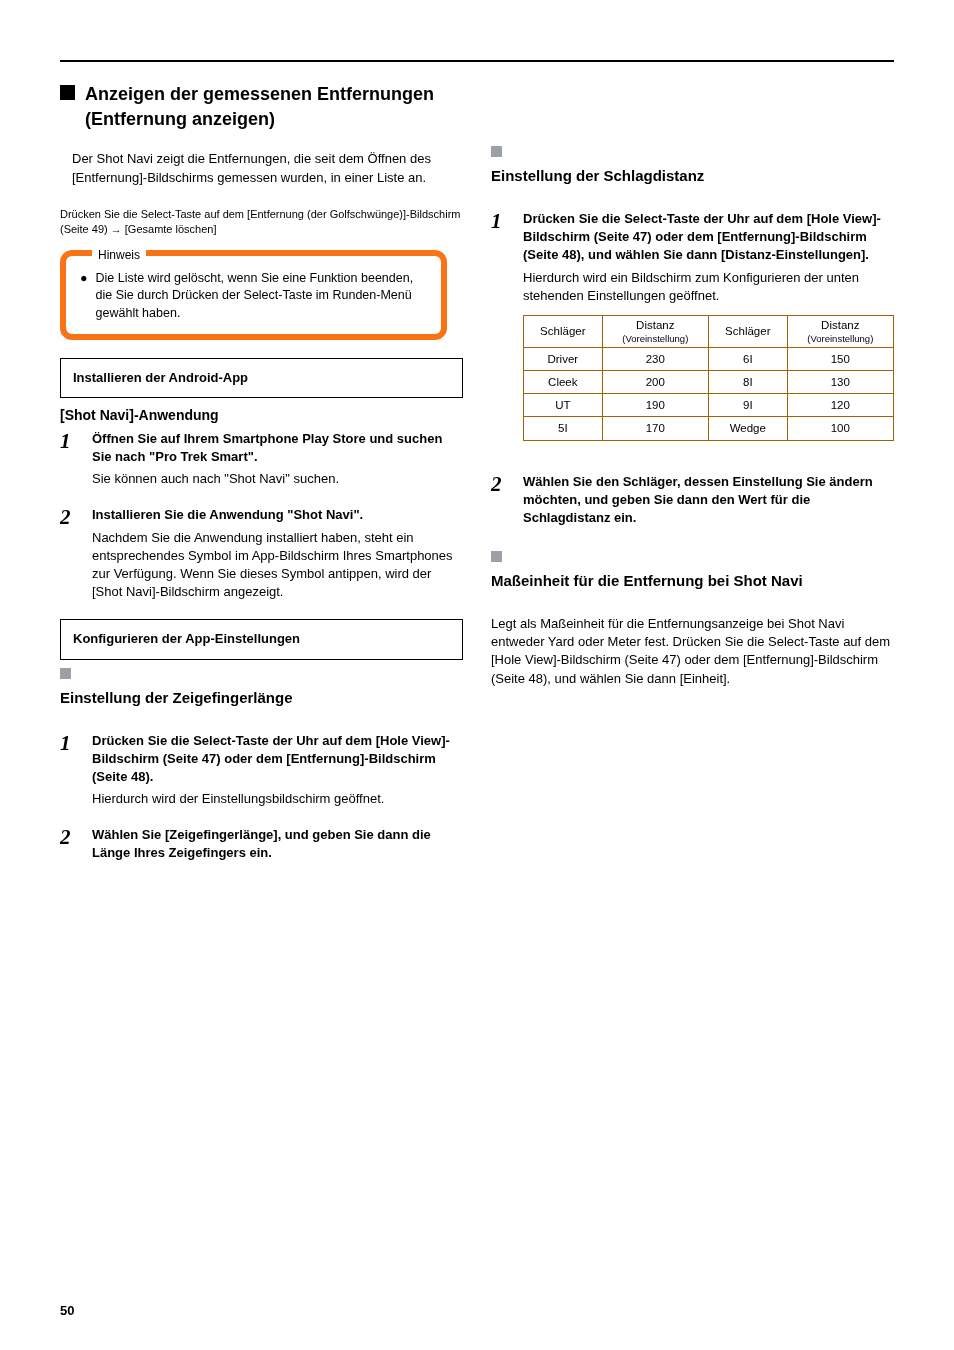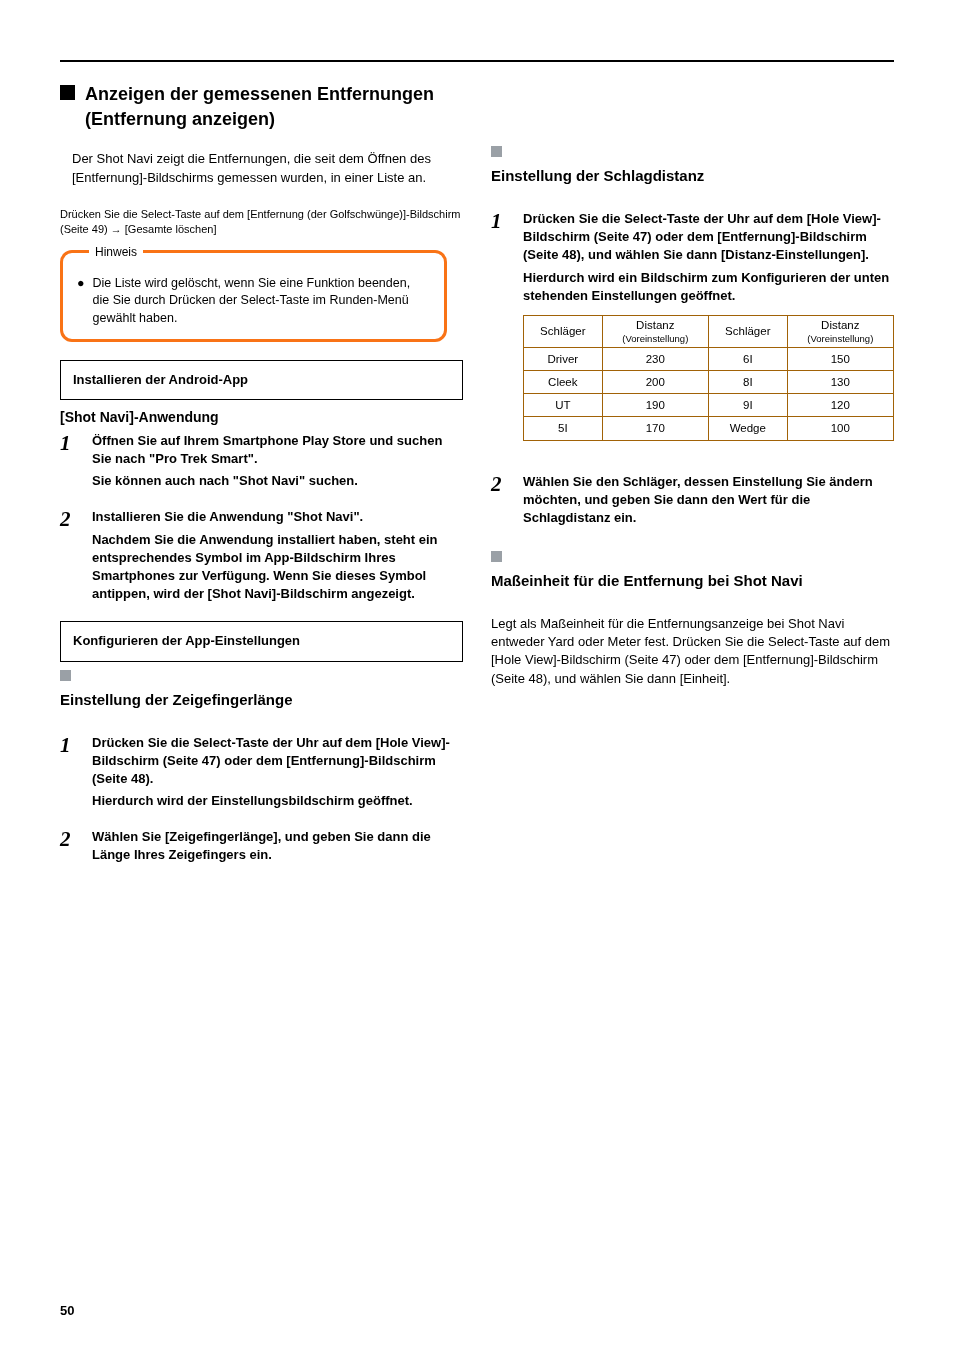--- a/index.html
+++ b/index.html
@@ -19,23 +19,23 @@
   .col { flex: 1 1 0; min-width: 0; }
 
   .main-heading { display: flex; align-items: flex-start; gap: 10px; margin-bottom: 18px; }
   .black-sq { width: 15px; height: 15px; background: #000; flex: 0 0 auto; margin-top: 3px; }
   .main-heading h2 { font-size: 18px; font-weight: bold; }
   .lead { margin: 6px 0 10px 12px; }
 
   .ref { font-size: 11px; margin: 20px 0 12px 0; }
 
   .note-box {
-    border: 3px solid #f97316;
+    border: 6px solid #f97316;
     border-radius: 12px;
-    padding: 22px 14px 12px 14px;
+    padding: 14px 14px 12px 14px;
     margin: 10px 16px 18px 0;
     position: relative;
     font-size: 12.5px;
   }
   .note-title {
     position: absolute;
     top: -9px;
     left: 26px;
     background: #fff;
     padding: 0 6px;
@@ -55,21 +55,21 @@
 
   .sub-sq-heading { display: flex; align-items: flex-start; gap: 8px; margin: 6px 0 8px 0; flex-direction: column; }
   .gray-sq { width: 11px; height: 11px; background: #9aa0a6; flex: 0 0 auto; margin-top: 2px; }
   .sub-sq-heading .sub-rule { flex: 1; border-top: 0.5px solid #888; margin-top: 7px; }
   .sub-sq-heading h3 { font-size: 15px; font-weight: bold; white-space: nowrap; }
 
   .step { display: flex; gap: 12px; margin-bottom: 18px; }
   .step-num { font-size: 21px; font-weight: 900; font-style: italic; font-family: Georgia, 'Times New Roman', serif; width: 20px; flex: 0 0 auto; line-height: 1.1; }
   .step-body { flex: 1; }
   .step-title { font-weight: bold; margin-bottom: 4px; }
-  .step-text { font-weight: bold; }
+  .step-text { font-weight: normal; }
 
   table.preset {
     border-collapse: collapse;
     width: 100%;
     margin: 10px 0 14px 0;
     font-size: 11.5px;
   }
   table.preset th, table.preset td {
     border: 1px solid #a16207;
     padding: 3px 6px;

